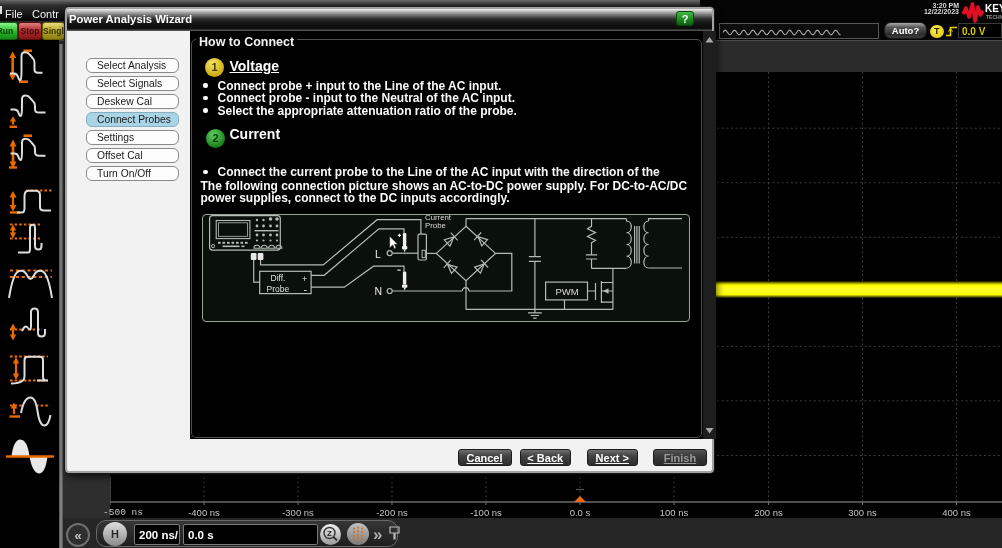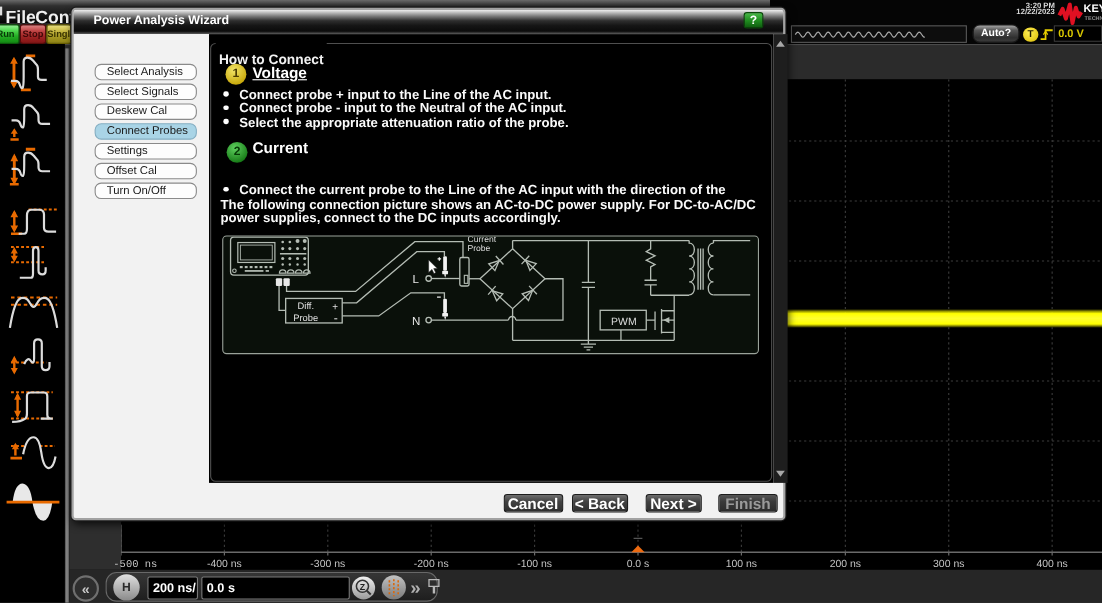--- a/index.html
+++ b/index.html
@@ -2,21 +2,21 @@
 <html><head><meta charset="utf-8">
 <style>
 html,body{margin:0;padding:0;background:#000;}
 body{width:1002px;height:548px;position:relative;overflow:hidden;font-family:"Liberation Sans",sans-serif;transform:translateZ(0);}
 .abs{position:absolute;}
 
 #bar1{left:0;top:0;width:1002px;height:21px;background:linear-gradient(180deg,#6a6a6a 0%,#2f2f2f 25%,#131313 70%,#050505 100%);}
 #bar2{left:0;top:21px;width:1002px;height:19px;background:linear-gradient(180deg,#2a2a2a,#161616);}
 #grayband{left:0;top:40px;width:1002px;height:32px;background:#2b2b2b;border-top:1px solid #4a4a4a;}
 #topright{left:700px;top:0;width:302px;height:40px;background:#050505;}
-.menu{color:#f0f0f0;font-size:16px;font-weight:bold;top:8px;}
+.menu{color:#f0f0f0;font-size:11px;font-weight:normal;top:8px;}
 
 .tbtn{top:22px;height:16px;border-radius:3px;font-size:8.5px;font-weight:bold;text-align:center;line-height:16px;}
 #run{left:-8px;width:24px;background:linear-gradient(180deg,#93f293 0%,#4bd44b 32%,#23ad23 62%,#128a12 100%);color:#titles;color:#083808;border:1px solid #0a5a0a;}
 #stop{left:18px;width:22px;background:linear-gradient(180deg,#dd8282 0%,#c04545 32%,#a02525 62%,#851515 100%);color:#400808;border:1px solid #5a0a0a;}
 #single{left:42px;width:21px;background:linear-gradient(180deg,#e8de7d 0%,#c9ba45 32%,#a89a25 62%,#8f8315 100%);color:#3a3400;border:1px solid #6a6000;}
 
 #datetime{right:43px;top:3px;text-align:right;color:#dcdcdc;font-size:7px;font-weight:bold;line-height:6.2px;}
 #keytext{left:985px;top:3px;color:#fff;font-weight:bold;font-size:10px;}
 #keytext2{left:986px;top:14px;color:#909090;font-size:5px;font-weight:bold;}
 #squigglebox{left:719px;top:23px;width:158px;height:14px;background:#0d0d0d;border:1px solid #585858;}
@@ -36,38 +36,38 @@
 #backbtn{left:66px;top:523px;width:24px;height:24px;border-radius:50%;background:#2e2e2e;border:2px solid #6f6f6f;color:#c8c8c8;font-size:13px;text-align:center;line-height:22px;font-weight:bold;box-sizing:border-box;}
 #hcontainer{left:96px;top:520px;width:302px;height:27px;border:1.5px solid #686868;border-radius:10px;background:linear-gradient(180deg,#363636,#1e1e1e);box-sizing:border-box;}
 #hcirc{left:103px;top:522px;width:24px;height:24px;border-radius:50%;background:linear-gradient(180deg,#e0e0e0,#8a8a8a);color:#2a2a2a;font-weight:bold;font-size:11px;text-align:center;line-height:24px;}
 #nsbox{left:134px;top:524px;width:46px;height:21px;background:#000;border:1px solid #7a7a7a;border-radius:2px;color:#fff;font-size:11.5px;font-weight:bold;line-height:21px;padding-left:4px;box-sizing:border-box;}
 #sbox{left:183px;top:524px;width:135px;height:21px;background:#000;border:1px solid #7a7a7a;border-radius:2px;color:#fff;font-size:11.5px;font-weight:bold;line-height:21px;padding-left:4px;box-sizing:border-box;}
 #zcirc{left:320px;top:524px;width:21px;height:21px;border-radius:50%;background:linear-gradient(180deg,#f0f0f0,#9a9a9a);}
 #dotcirc{left:347px;top:523px;width:22px;height:22px;border-radius:50%;background:linear-gradient(180deg,#c2c2c2,#7a7a7a);overflow:hidden;}
 #chev{left:373px;top:525px;color:#b0b0b0;font-size:17px;font-weight:bold;}
 
 #dialog{left:65px;top:7px;width:649px;height:466px;background:#f2f2f2;border:2px solid #a2a2a2;border-radius:4px;box-shadow:0 0 0 1px #1a1a1a,2px 3px 8px rgba(0,0,0,.8);box-sizing:border-box;}
-#titlebar{left:0;top:0;width:645px;height:22px;background:linear-gradient(180deg,#f0f0f0 0%,#b0b0b0 14%,#7a7a7a 26%,#2e2e2e 45%,#151515 65%,#0b0b0b 88%,#606060 100%);border-radius:2px 2px 0 0;color:#fff;font-size:11.3px;font-weight:bold;line-height:21px;padding-left:18px;box-sizing:border-box;}
+#titlebar{left:0;top:0;width:645px;height:22px;background:linear-gradient(180deg,#f0f0f0 0%,#b0b0b0 14%,#7a7a7a 26%,#2e2e2e 45%,#151515 65%,#0b0b0b 88%,#606060 100%);border-radius:2px 2px 0 0;color:#fff;font-size:11.3px;font-weight:bold;line-height:21px;padding-left:2px;box-sizing:border-box;}
 #helpbtn{left:609px;top:2px;width:18px;height:15px;background:linear-gradient(180deg,#46b846 0%,#1f8a1f 55%,#0f5c0f 100%);border:1px solid #0a4a0a;border-radius:3px;color:#fff;font-weight:bold;font-size:11px;text-align:center;line-height:14px;box-sizing:border-box;font-family:"Liberation Sans",sans-serif;}
 .mbtn{left:19px;width:93px;height:14.5px;background:#fdfdfd;border:1px solid #8a8a8a;border-radius:6px;font-size:10.3px;color:#1a1a1a;line-height:13.5px;padding-left:10px;box-sizing:border-box;}
 .sel{background:#a9d4e6;border-color:#85aec2;}
 #content{left:123px;top:22px;width:513px;height:408px;background:#000;color:#fff;}
 #groupbox{left:1px;top:8px;width:509px;height:397px;border:1px solid #4f4f4f;border-radius:5px;}
-#gblegend{left:6px;top:1px;background:#000;padding:16px 3px;font-size:12.5px;font-weight:bold;color:#f2f2f2;line-height:13px;}
+#gblegend{left:6px;top:1px;background:#000;padding:4px 3px;font-size:12.5px;font-weight:bold;color:#f2f2f2;line-height:13px;}
 #scrollbar{left:636px;top:22px;width:13px;height:408px;background:#1e1e1e;}
 .numcirc{width:19px;height:19px;border-radius:50%;font-size:11px;font-weight:bold;text-align:center;line-height:18px;color:#1a3a00;}
 #c1{left:15px;top:27px;background:radial-gradient(circle at 40% 30%,#f2e468,#c7a708 78%);color:#4a3a00;}
 #c2{left:16px;top:98px;background:radial-gradient(circle at 40% 30%,#5ecf5e,#157915 78%);color:#053a05;}
 .hdr{font-size:14px;font-weight:bold;color:#fff;}
 .bl{left:27.5px;font-size:12px;line-height:12px;font-weight:bold;color:#fafafa;white-space:nowrap;}
 .dot{position:absolute;left:-14.5px;top:3.5px;width:4.5px;height:4.5px;border-radius:50%;background:#fff;}
 .para{left:10.5px;font-size:12px;line-height:12px;font-weight:bold;color:#fafafa;white-space:nowrap;}
 #diagram{left:12px;top:182.5px;width:488px;height:108px;border:1.5px solid #9aa29a;border-radius:4px;background:#0a100a;box-sizing:border-box;}
 
-.dbtn{top:439.5px;height:17px;background:linear-gradient(180deg,#6e6e6e 0%,#424242 40%,#2e2e2e 100%);border:1px solid #1c1c1c;border-radius:3px;color:#fff;font-size:14px;font-weight:bold;text-align:center;line-height:16px;box-sizing:border-box;}
+.dbtn{top:439.5px;height:17px;background:linear-gradient(180deg,#6e6e6e 0%,#424242 40%,#2e2e2e 100%);border:1px solid #1c1c1c;border-radius:3px;color:#fff;font-size:11px;font-weight:bold;text-align:center;line-height:16px;box-sizing:border-box;text-decoration:underline;}
 </style></head>
 <body>
 <div class="abs" id="bar1"></div>
 <div class="abs" id="bar2"></div>
 <div class="abs" id="grayband"></div>
 <div class="abs" style="left:0;top:6px;width:2px;height:8px;background:#ddd;"></div>
 <div class="abs menu" style="left:5px;">File</div>
 <div class="abs menu" style="left:32px;">Contr</div>
 <div class="abs tbtn" id="run">Run</div>
 <div class="abs tbtn" id="stop">Stop</div>

